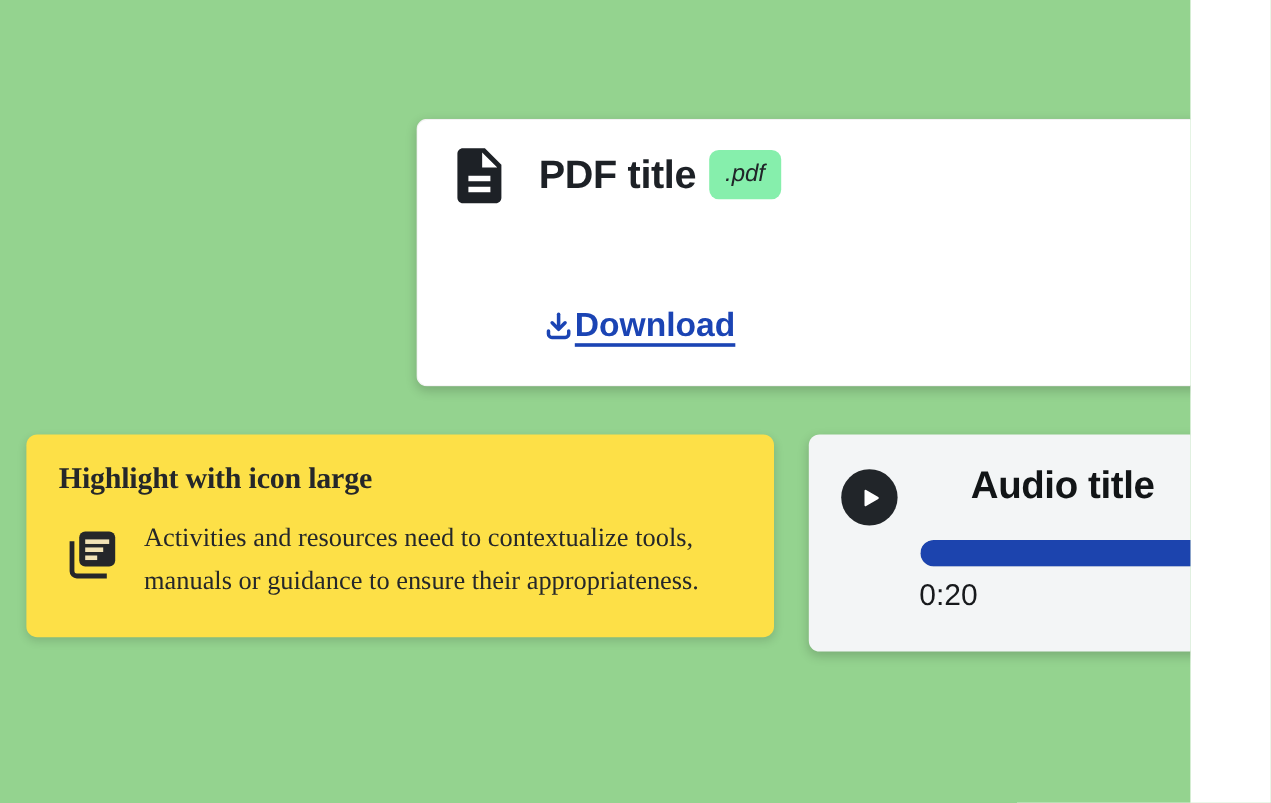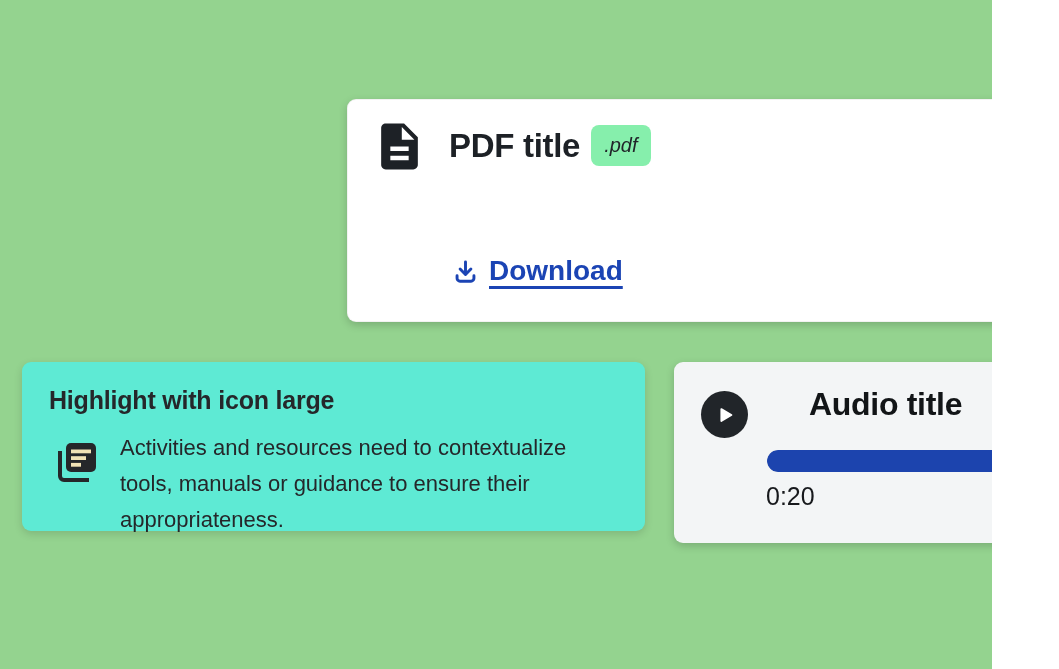--- a/index.html
+++ b/index.html
@@ -38,21 +38,21 @@
   .pdf-badge {
     background: #86efac; border-radius: 8px;
     padding: 9px 13px; font-size: 20px; color: #212529; font-style: italic;
   }
   .pdf-desc {
     position: absolute; left: 101px; top: 82px;
     font-size: 24px; color: #69707a;
   }
   .pdf-download {
     position: absolute; left: 104px; top: 155px;
-    display: inline-flex; align-items: center; gap: 10px;
+    display: inline-flex; align-items: center; 
     text-decoration: none; cursor: pointer;
   }
   .download-label {
     font-size: 28px; font-weight: 700;
     text-decoration: underline;
     text-decoration-thickness: 3px;
     text-underline-offset: 6px;
   }
 
   
@@ -128,21 +128,21 @@
         <svg width="27" height="27" viewBox="0 0 24 24" fill="none" stroke="#1b44b4" stroke-width="2.6" stroke-linecap="round" stroke-linejoin="round">
           <path d="M12 3.5v10.5"></path>
           <path d="M7.2 9.8l4.8 4.8 4.8-4.8"></path>
           <path d="M4.5 15.8v2.2a2.6 2.6 0 0 0 2.6 2.6h9.8a2.6 2.6 0 0 0 2.6-2.6v-2.2"></path>
         </svg>
       </span>
       <span class="download-label" style="color: rgb(27, 68, 180);">Download</span>
     </a>
   </div>
 
-  <div class="card highlight-card" style="background: #5eead4;">
+  <div class="card highlight-card" style="background: #fde047; font-family: Liberation Serif, serif;">
     <div class="hl-title">Highlight with icon large</div>
     <span class="hl-icon">
       <svg width="48" height="52" viewBox="0 0 48 48" fill="none">
         <path d="M8 13v23a4 4 0 0 0 4 4h23" stroke="#25272a" stroke-width="4" stroke-linecap="square"></path>
         <rect x="14" y="3" width="30" height="29" rx="5" fill="#25272a"></rect>
         <rect x="19" y="9.5" width="20" height="3.8" fill="#f2e3b6"></rect>
         <rect x="19" y="16.2" width="15" height="3.8" fill="#f2e3b6"></rect>
         <rect x="19" y="22.9" width="10" height="3.8" fill="#f2e3b6"></rect>
       </svg>
     </span>

